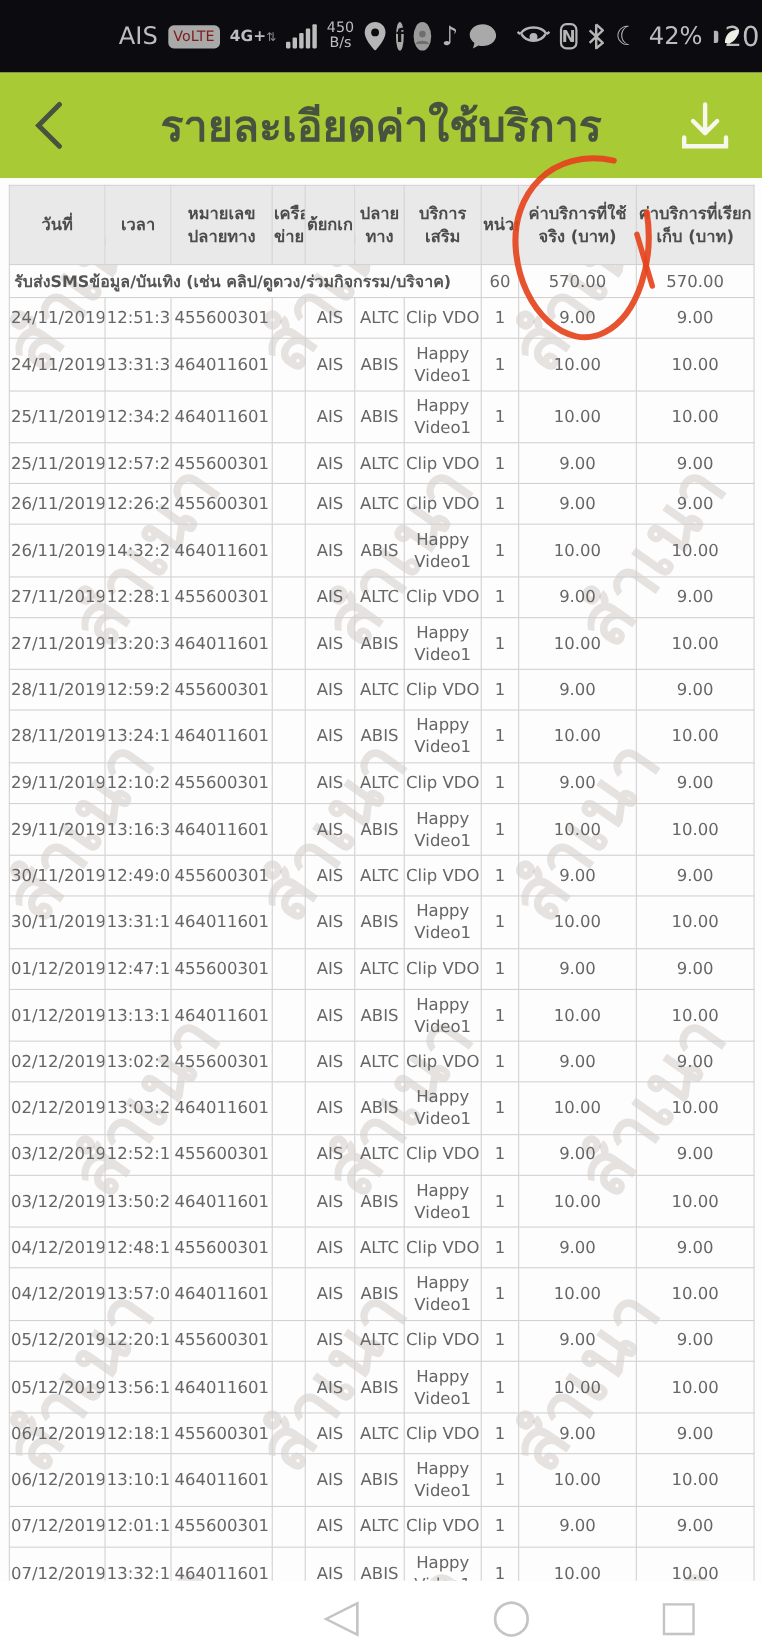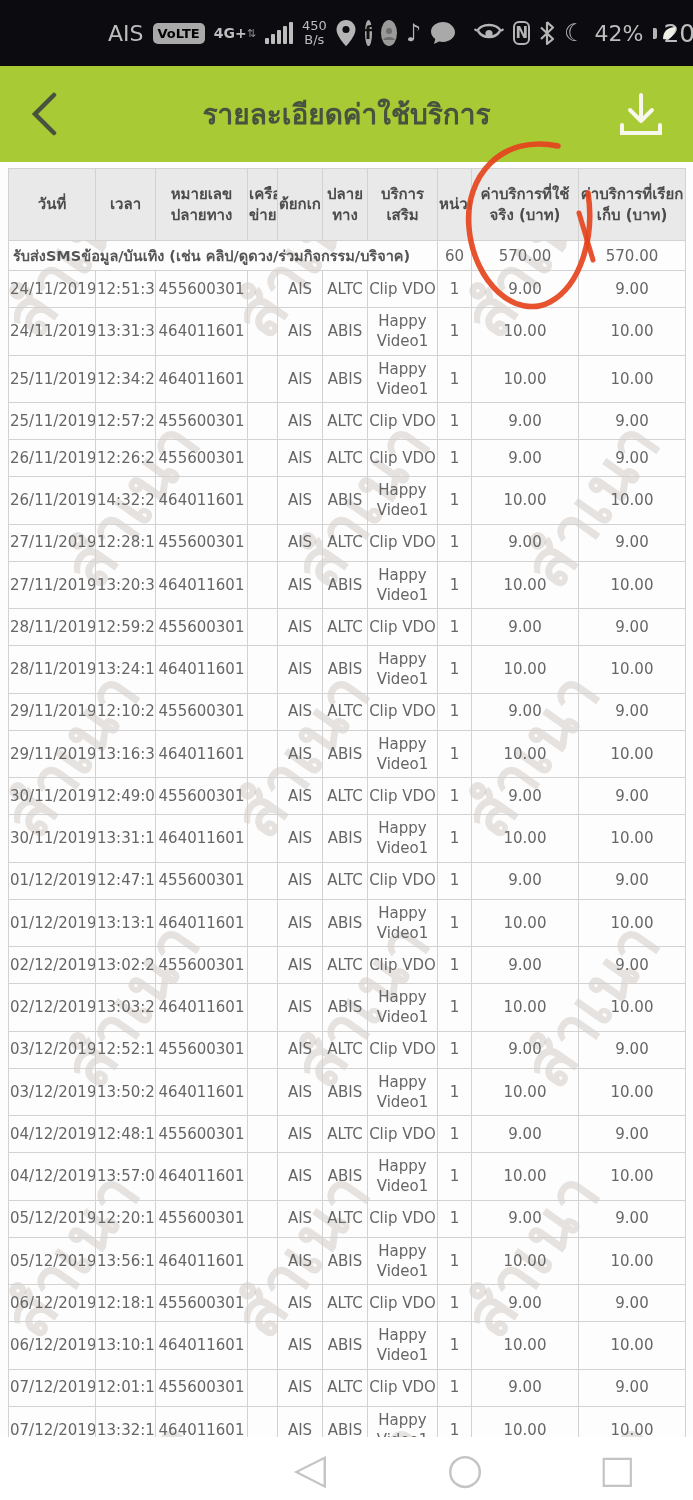--- a/index.html
+++ b/index.html
@@ -4,21 +4,21 @@
 <style>
   * { margin:0; padding:0; box-sizing:border-box; }
   html,body { background:#222; }
   body { font-family:"DejaVu Sans","Liberation Sans",sans-serif; }
   .phone { position:relative; width:693px; height:1500px; margin:0 auto; background:#fdfdfd; overflow:hidden; }
 
   
   .statusbar { position:absolute; top:0; left:0; width:100%; height:66px; background:#0c0c10;
     display:flex; align-items:center; color:#bdbdbd; padding:0 18px 0 108px; gap:9px; }
   .sb-txt { font-size:22px; }
-  .volte { background:#a9a9a9; color:#000000; font-weight:bold; font-size:13px; padding:3px 5px; border-radius:5px; letter-spacing:0; }
+  .volte { background:#a9a9a9; color:#7f1d1d; font-weight:normal; font-size:13px; padding:3px 5px; border-radius:5px; letter-spacing:0; }
   .netcol { display:flex; flex-direction:row; align-items:center; line-height:1; }
   .netcol .g4 { font-size:14px; font-weight:bold; }
   .netcol .arrows { font-size:11px; color:#8d8d8d; }
   .bars { display:flex; align-items:flex-end; gap:2px; height:22px; }
   .bars i { display:block; width:4px; background:#bdbdbd; border-radius:1px; }
   .speed { font-size:13px; line-height:1.1; text-align:center; }
   .sb-ico { display:flex; align-items:center; justify-content:center; }
   .circle-ico { width:26px; height:26px; border-radius:50%; background:#a9a9a9; color:#111;
     display:flex; align-items:center; justify-content:center; font-weight:bold; font-size:17px; }
   .note { font-size:24px; color:#b5b5b5; }
@@ -27,21 +27,21 @@
   .moon { font-size:24px; color:#b5b5b5; }
   .batt { position:relative; width:40px; height:21px; background:#b5b5b5; border-radius:4px; margin-right:2px; }
   .batt:after { content:""; position:absolute; right:-5px; top:5px; width:4px; height:11px; background:#b5b5b5; border-radius:0 2px 2px 0; }
   .batt svg { position:absolute; left:9px; top:3px; }
   .sb-time { font-size:25px; }
 
   
   .appbar { position:absolute; top:66px; left:0; width:100%; height:96px; background:#a8ca35;
     display:flex; align-items:center; }
   .back-btn { position:absolute; left:22px; top:24px; width:44px; height:48px; display:flex; align-items:center; justify-content:center; cursor:pointer; }
-  .appbar-title { width:100%; text-align:center; font-size:28px; font-weight:bold; color:#47523f; }
+  .appbar-title { width:100%; text-align:center; font-size:39px; font-weight:bold; color:#47523f; }
   .dl-btn { position:absolute; right:26px; top:24px; width:52px; height:50px; display:flex; align-items:center; justify-content:center; cursor:pointer; }
 
   
   .content { position:absolute; top:162px; left:0; width:100%; height:1338px; background:#fdfdfd; overflow:hidden; }
   .watermarks { position:absolute; inset:0; z-index:0; pointer-events:none; }
   .wm { position:absolute; font-size:66px; font-weight:bold; color:rgba(168,158,152,0.28);
     transform:rotate(-55deg); white-space:nowrap; }
 
   table.usage { position:relative; z-index:1; border-collapse:collapse; margin:6px 8px 0 8px; width:677px;
     background:transparent; table-layout:fixed; }

